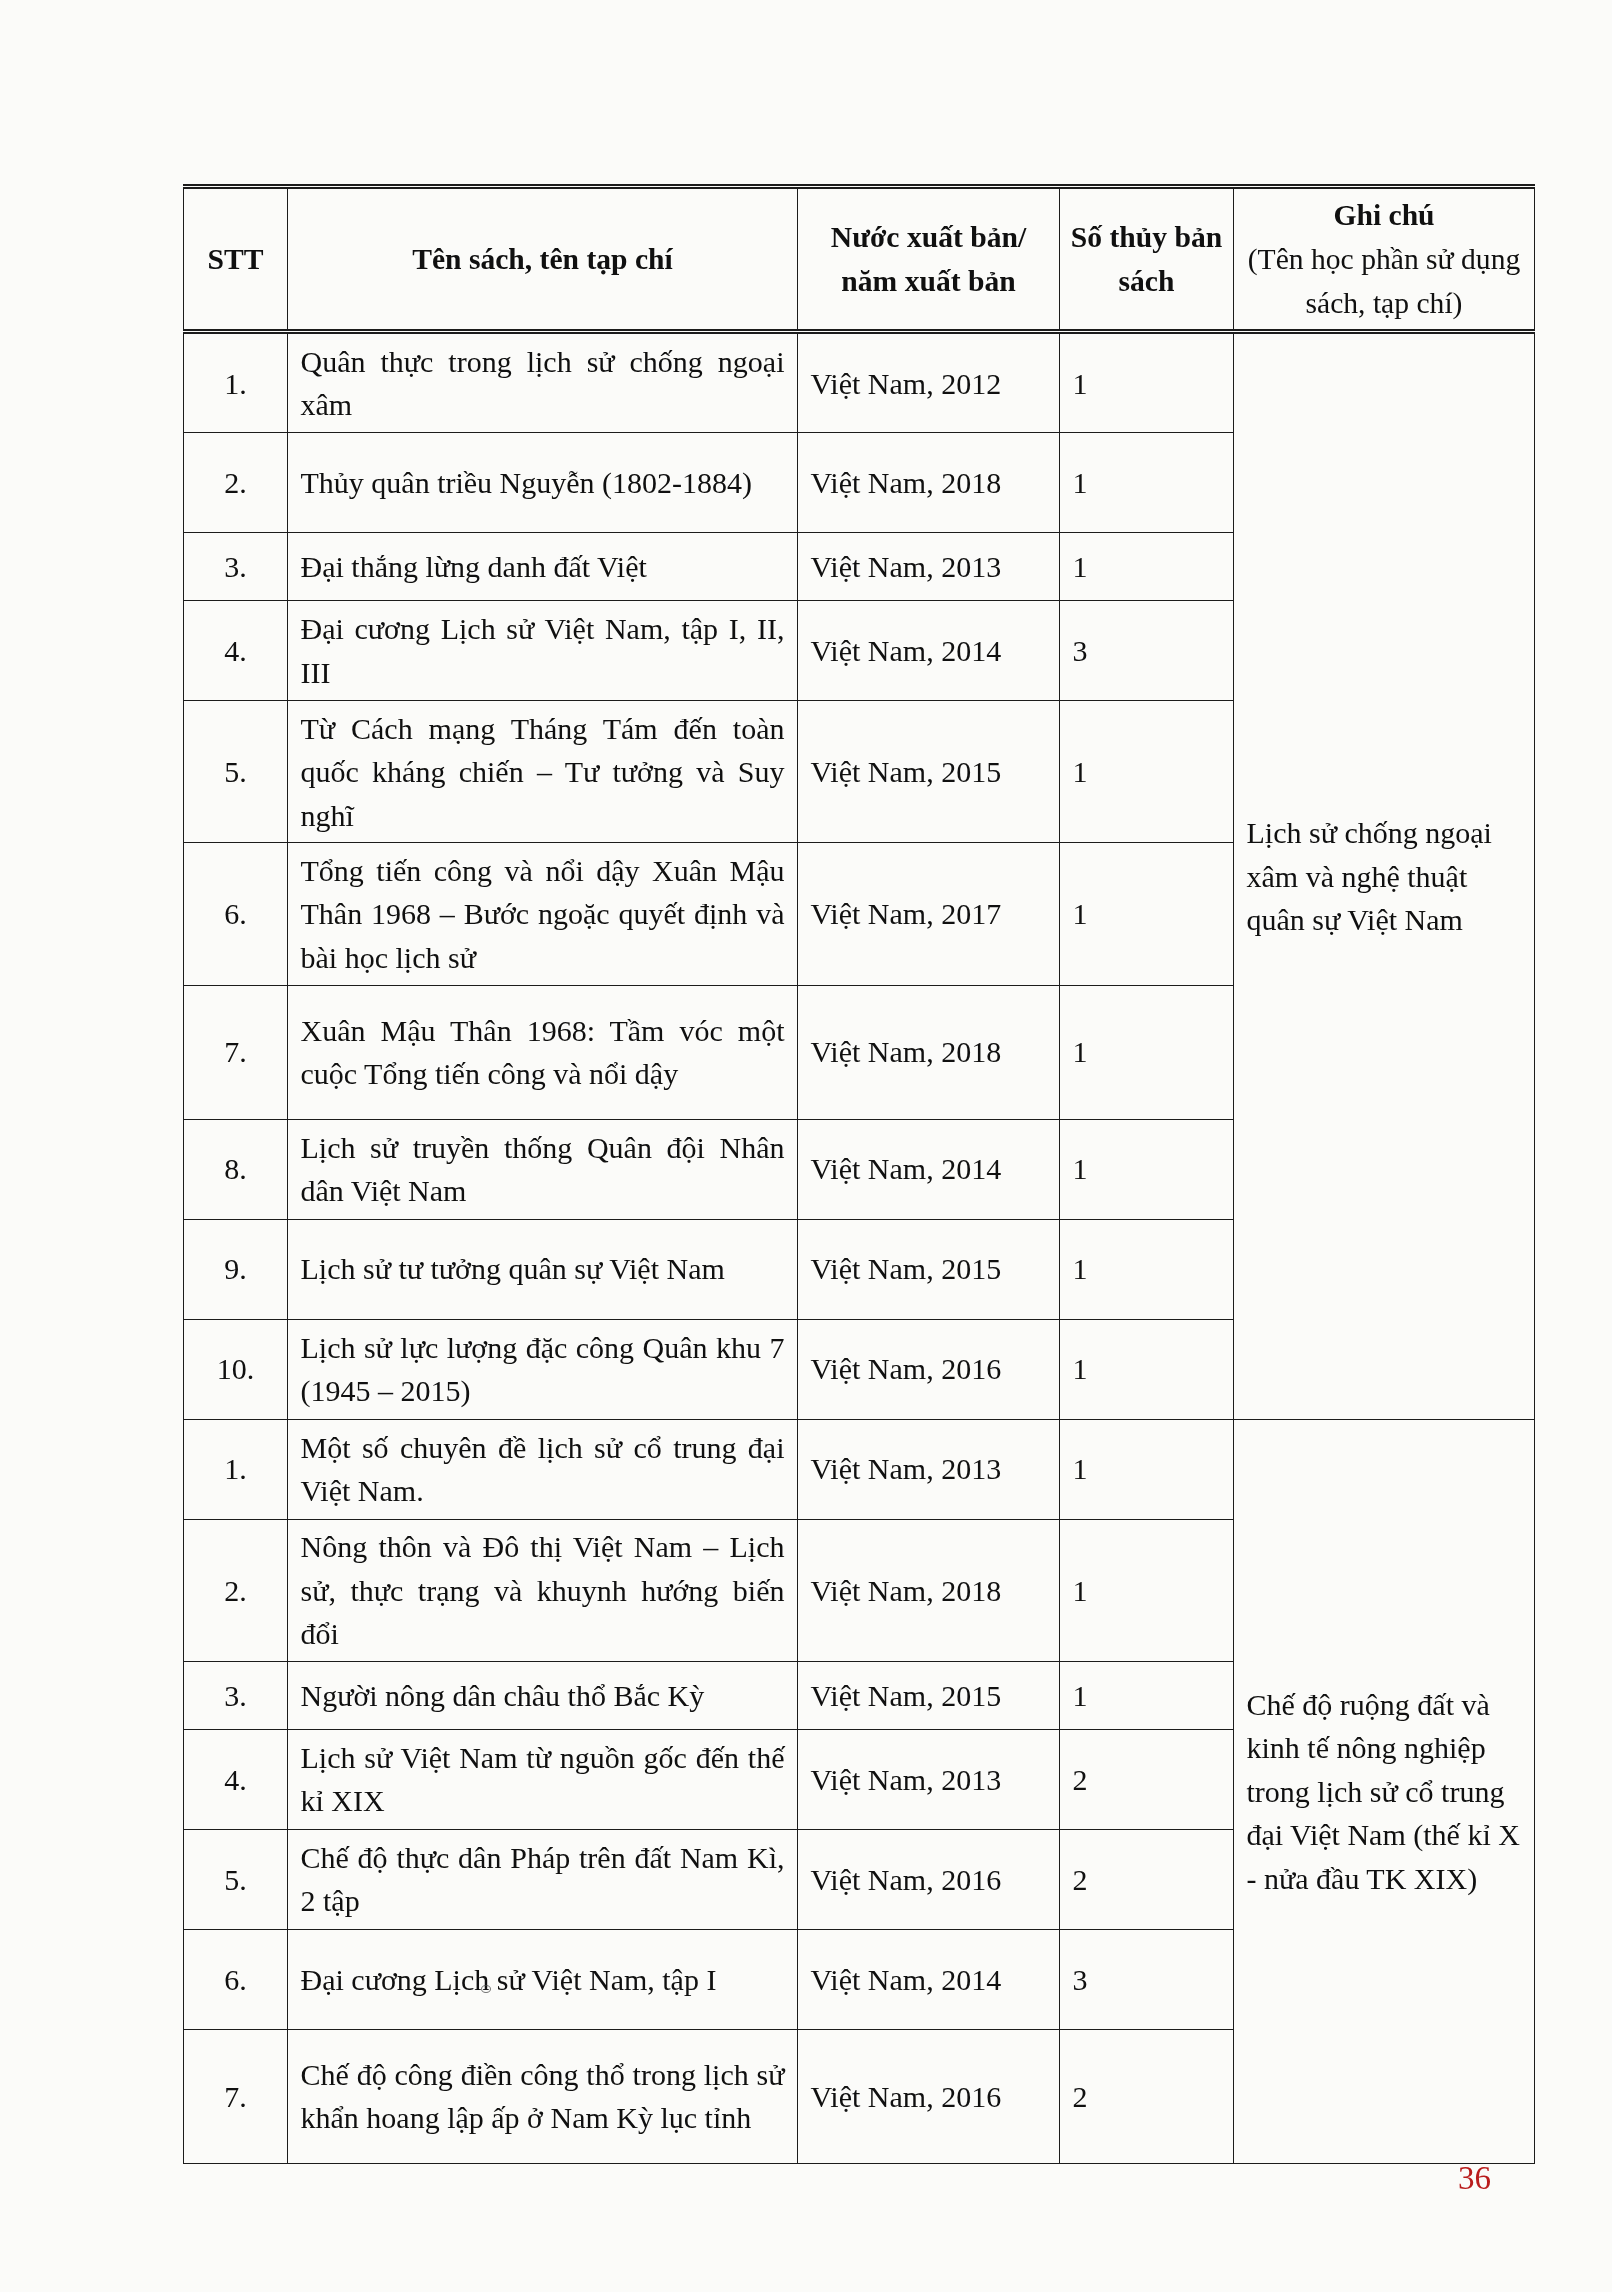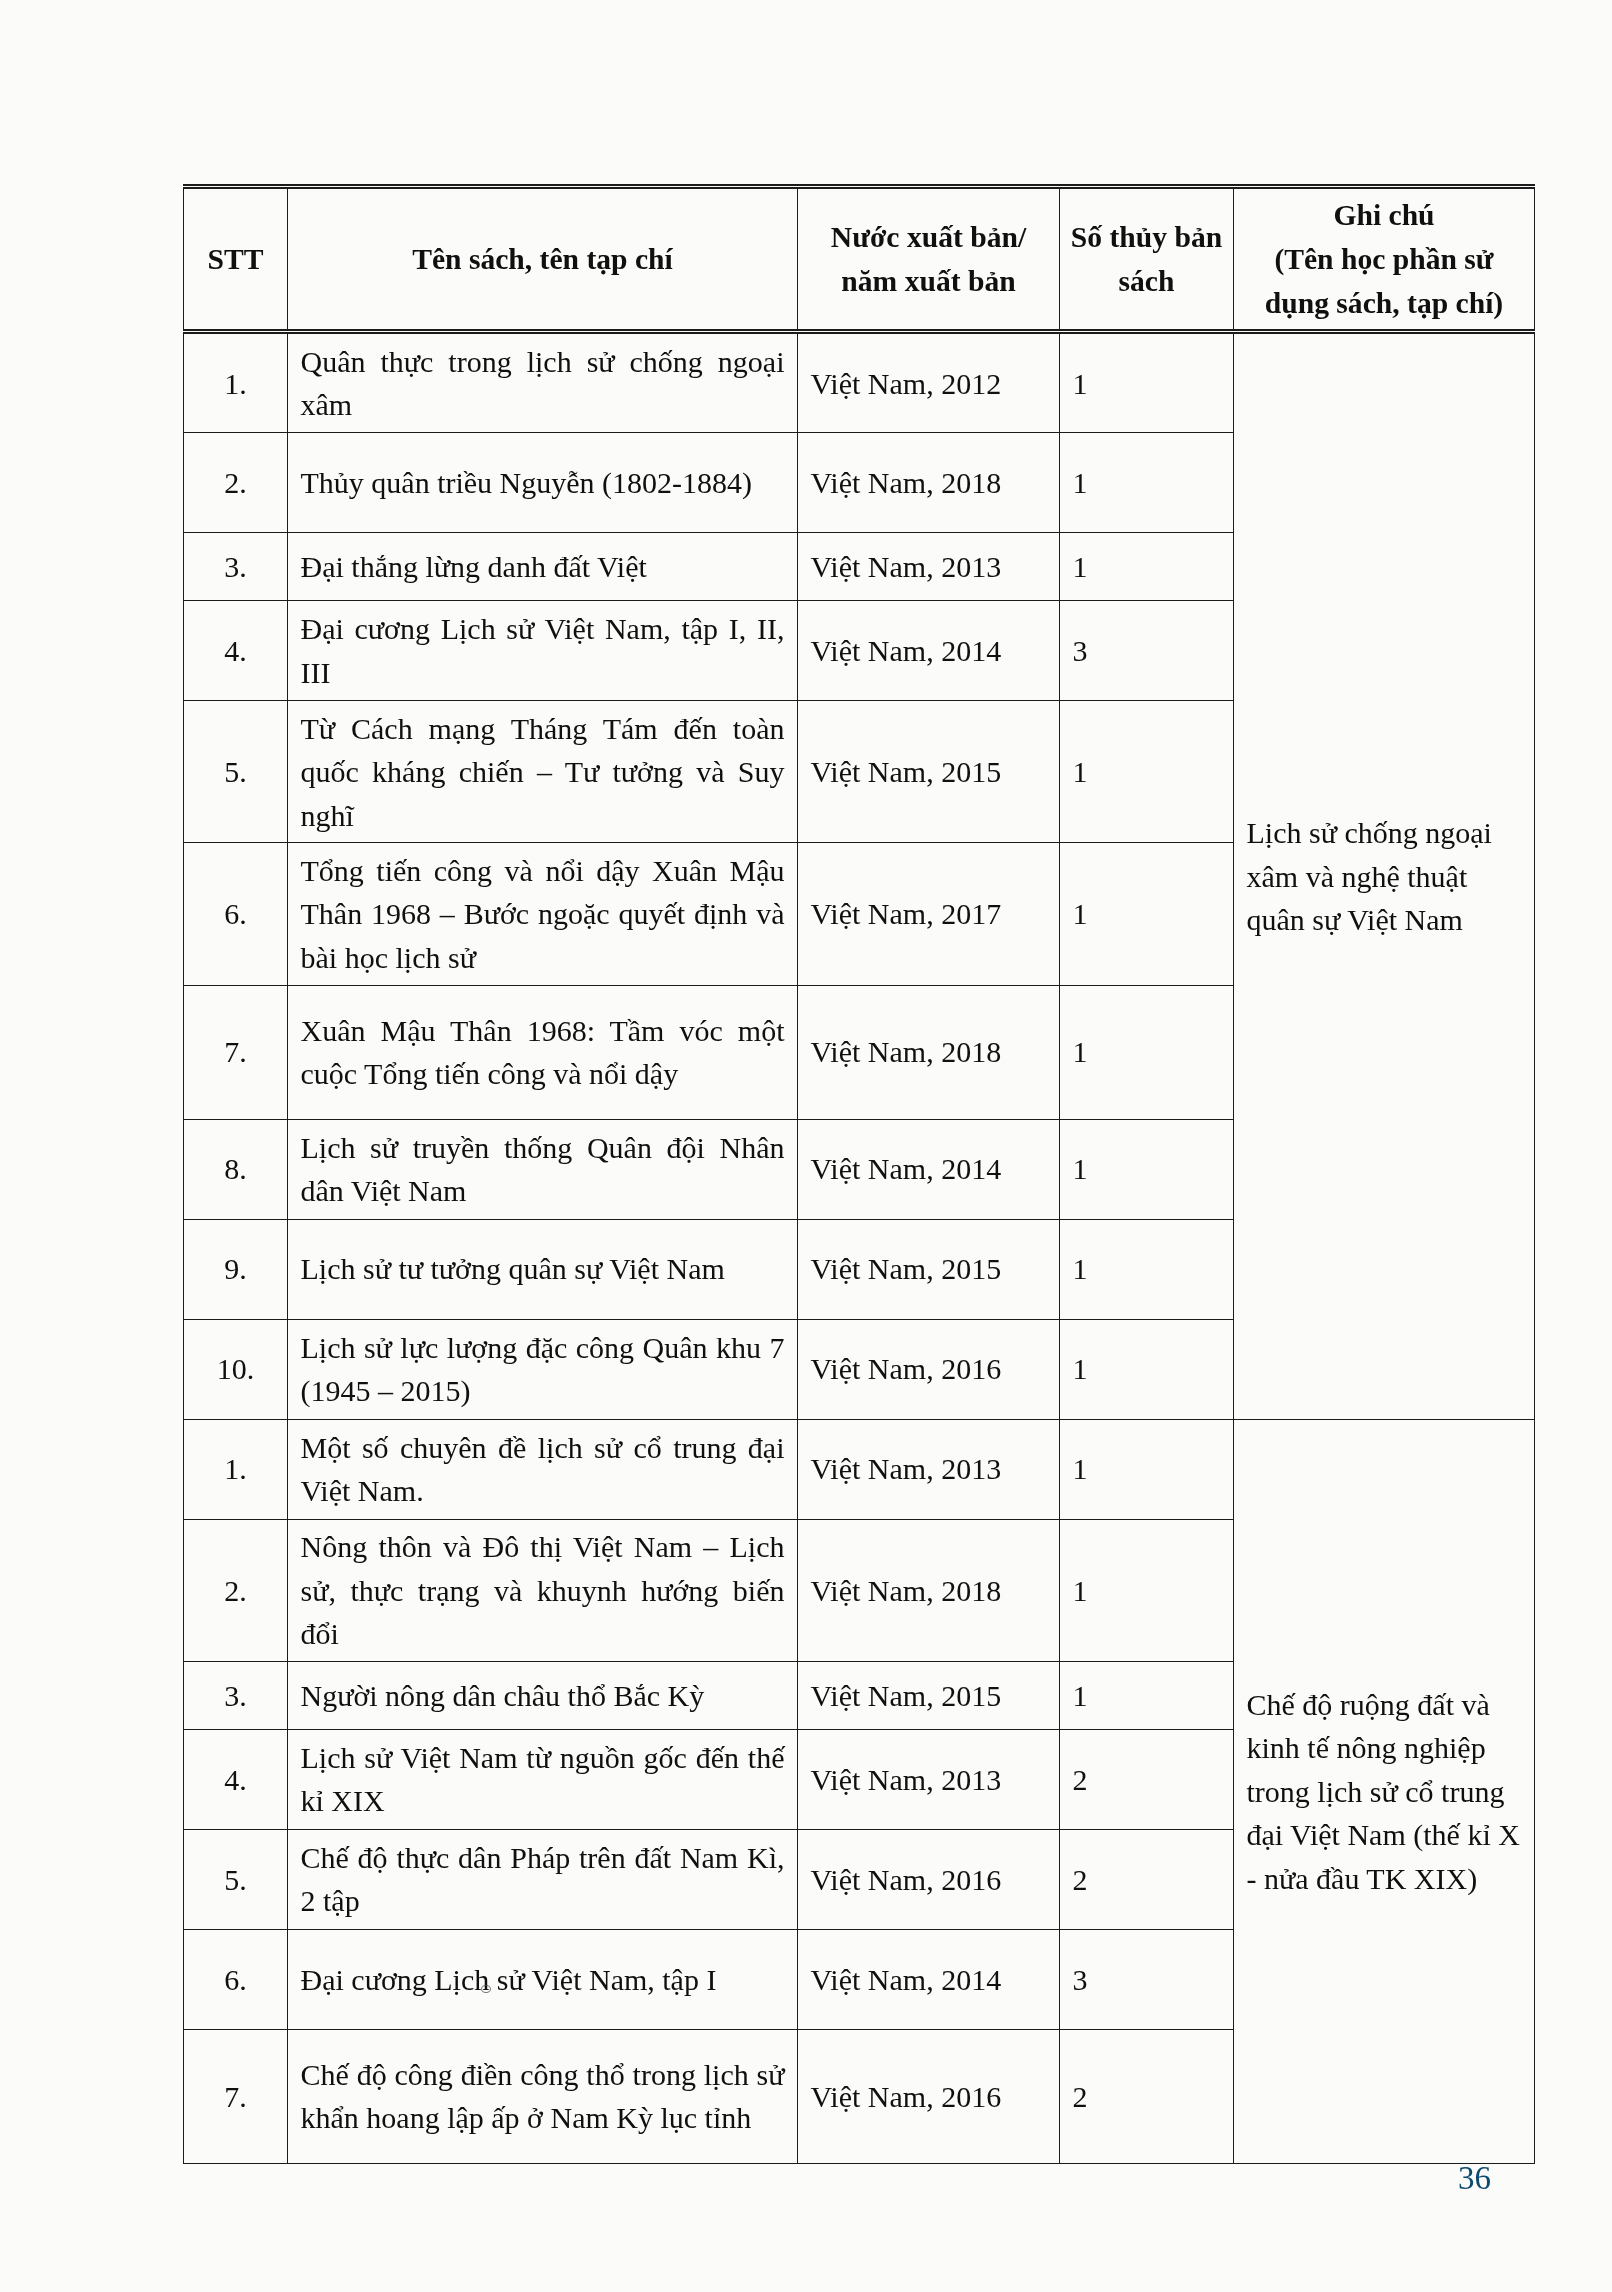--- a/index.html
+++ b/index.html
@@ -43,21 +43,21 @@
     border-bottom: 5.4px double #1c1c1c;
     font-weight: bold;
     text-align: center;
     font-size: 29.6px;
     line-height: 1.5;
     height: 121px;
     padding: 3.6px 10.7px;
   }
   thead .note-sub {
     display: block;
-    font-weight: bold;
+    font-weight: normal;
     text-align: center;
   }
   td.stt {
     text-align: center;
     padding: 3.6px 5.4px;
   }
   td.title {
     text-align: justify;
     text-align-last: left;
     padding: 5.4px 14.3px 5.4px 18px;
@@ -73,21 +73,21 @@
   }
   tr.h1 { height: 68px; }
   tr.h2 { height: 100px; }
   tr.h3 { height: 134px; }
 
   .page-number {
     position: absolute;
     left: 1458px;
     top: 2160px;
     font-size: 33px;
-    color: #0c4a6e;
+    color: #b91c1c;
   }
   .speck {
     position: absolute;
     left: 481px;
     top: 1985px;
     width: 8px;
     height: 6.3px;
     border: 1.8px solid #4a4a4a;
     border-radius: 50%;
     opacity: 0.75;

